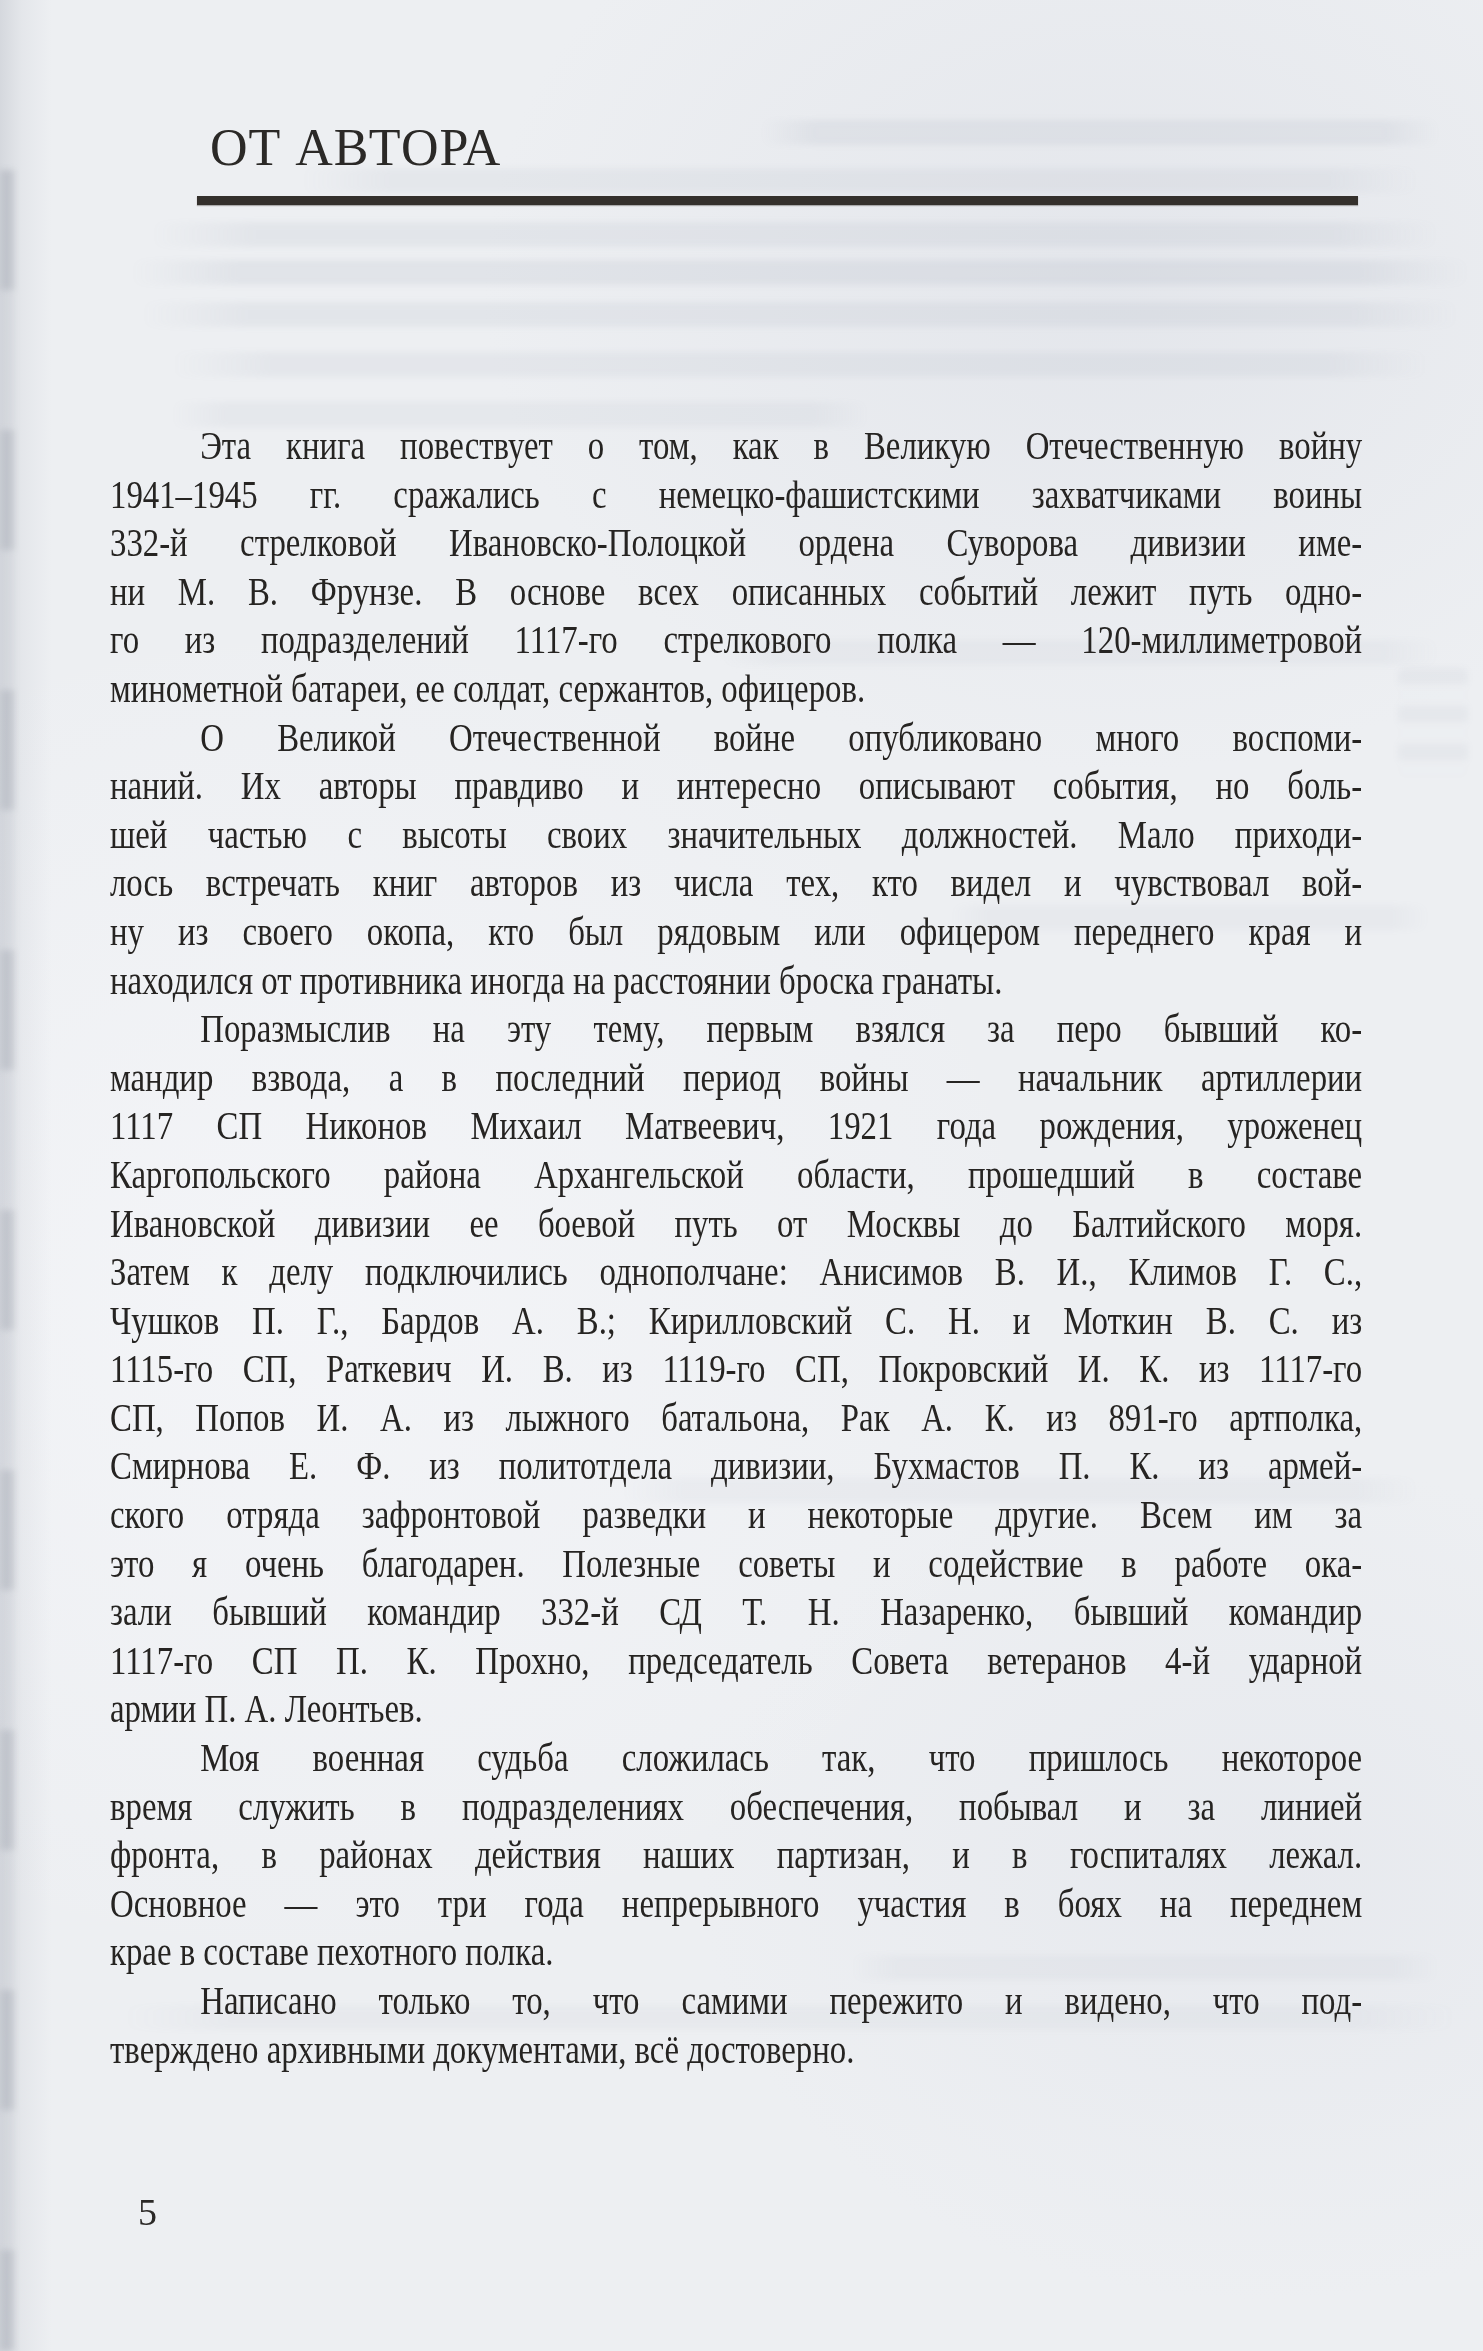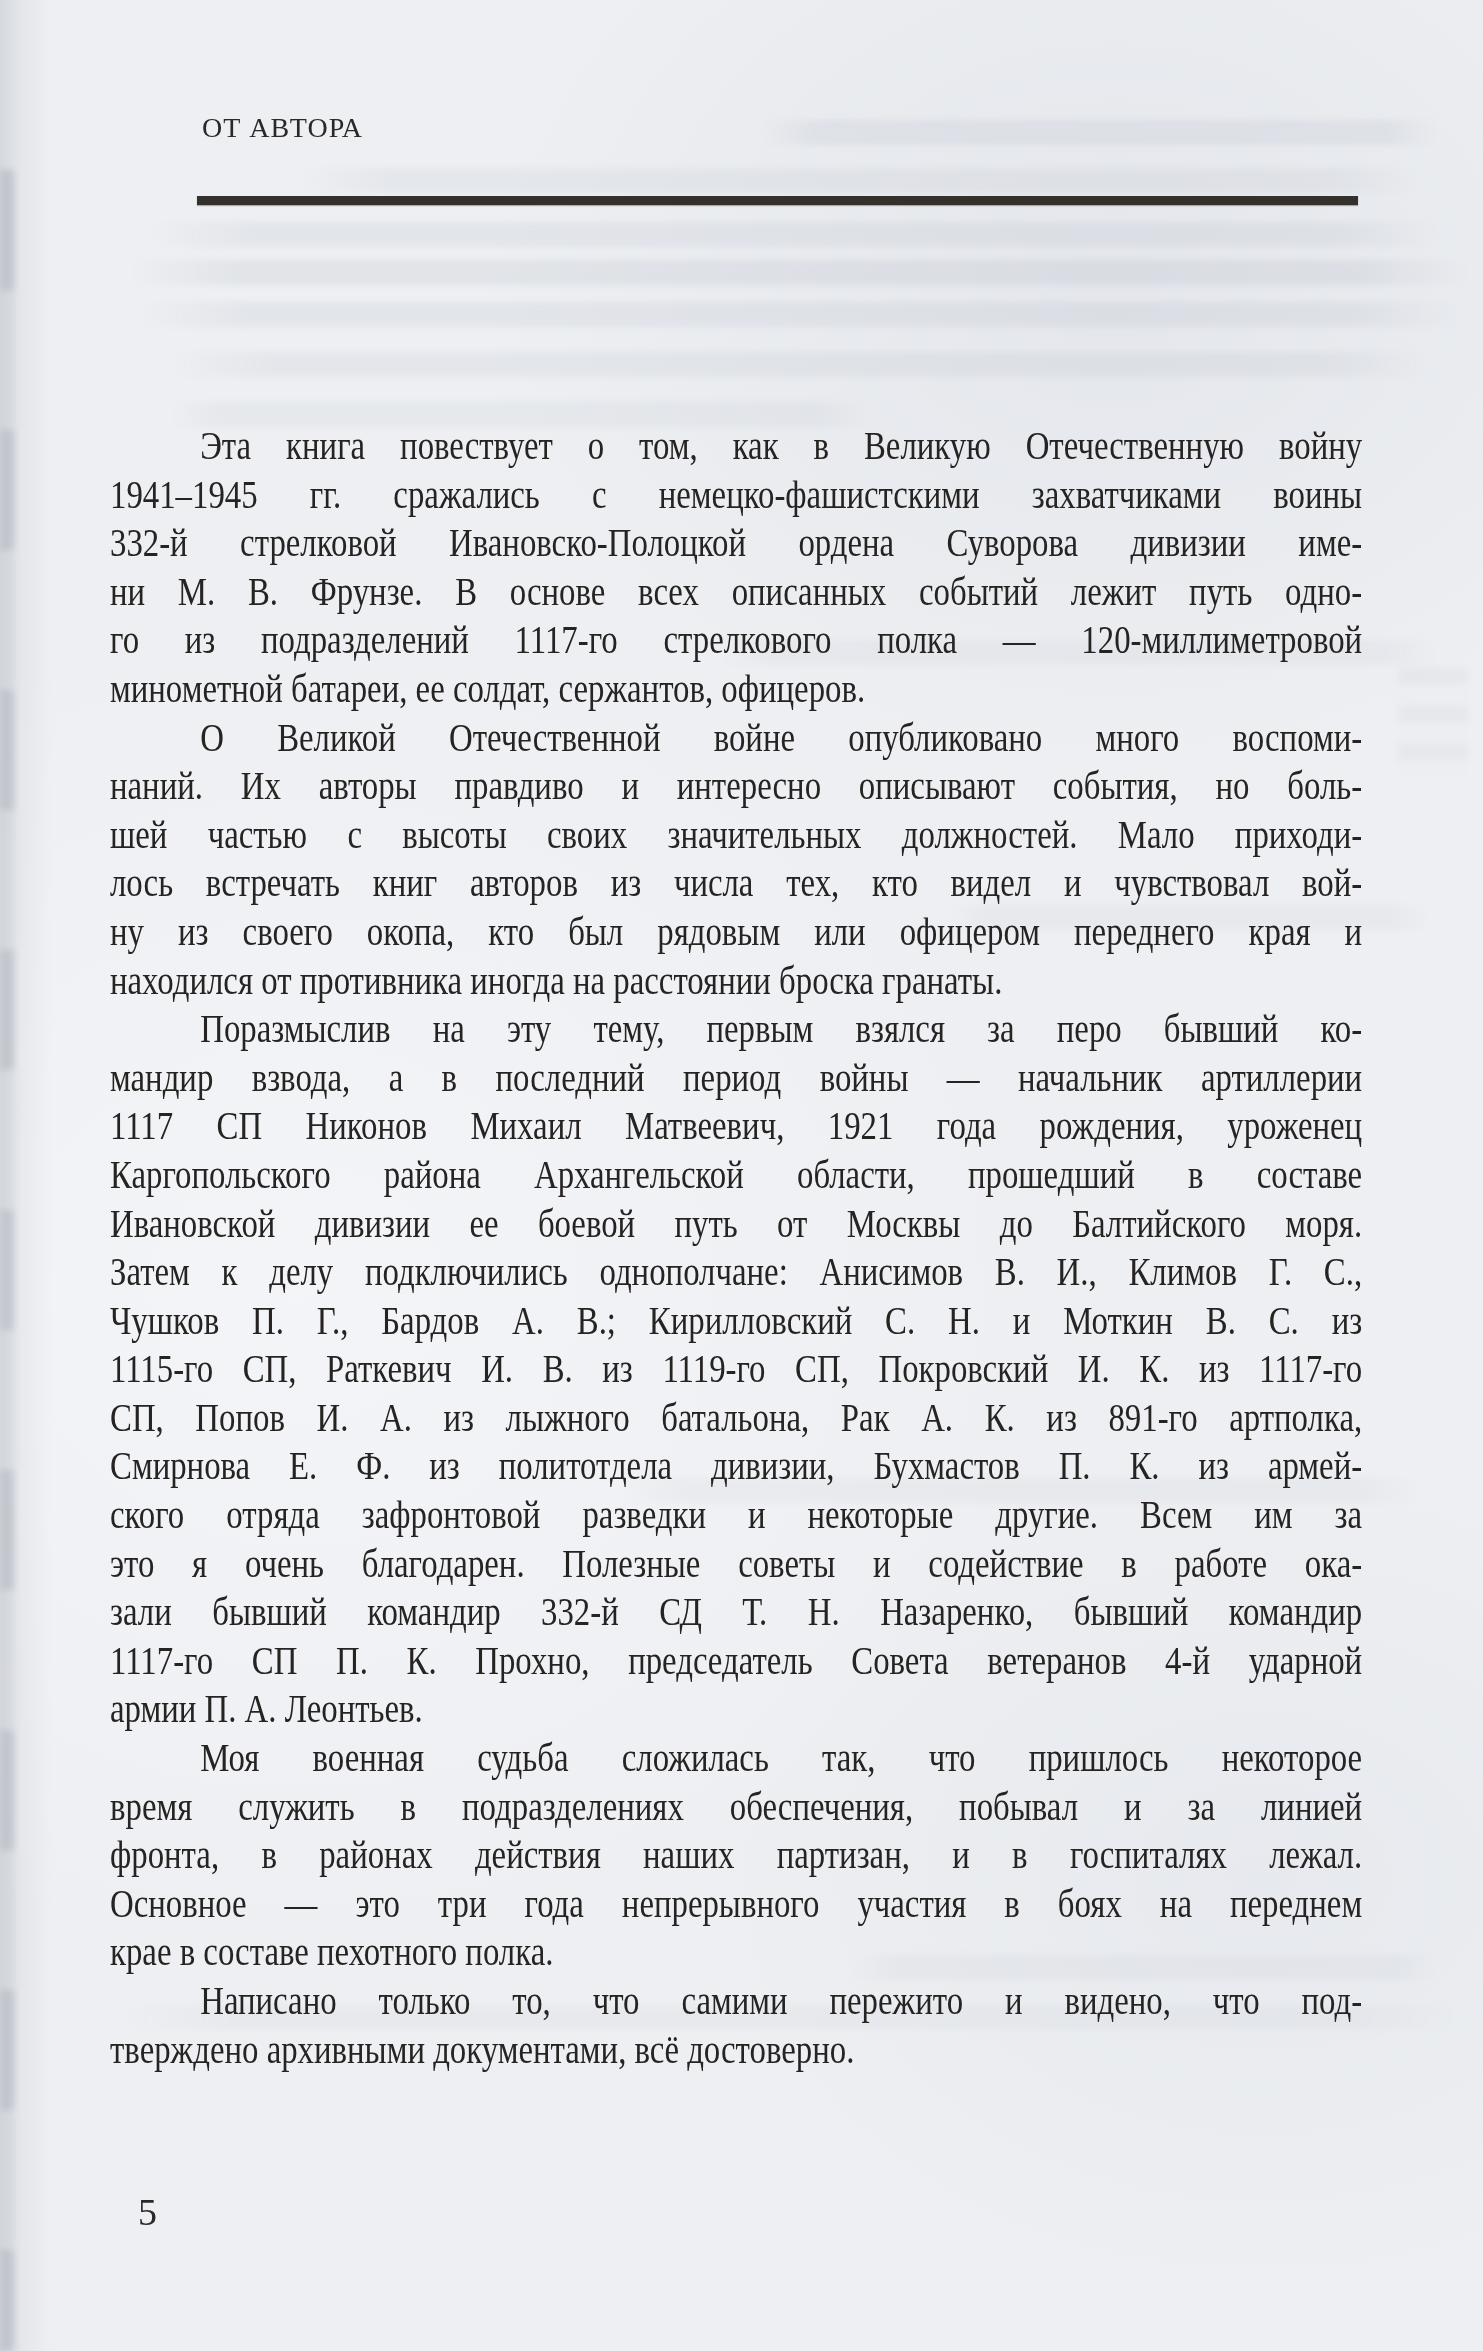--- a/index.html
+++ b/index.html
@@ -48,22 +48,22 @@
   .g8  { top: 640px;  left: 720px;  width: 720px;  opacity: .11; }
   .g9  { top: 905px;  left: 950px;  width: 480px;  opacity: .10; }
   .g10 { top: 1478px; left: 620px;  width: 800px;  opacity: .10; }
   .g11 { top: 1955px; left: 850px;  width: 590px;  opacity: .11; }
   .g12 { top: 2005px; left: 120px;  width: 1340px; opacity: .09; }
   .g13 { top: 668px;  left: 1398px; width: 70px; height: 110px; opacity: .14; border-radius: 6px;
          background: repeating-linear-gradient(180deg, rgba(128,138,158,0.5) 0 16px, rgba(128,138,158,0.05) 16px 38px); }
 
   .title {
     position: absolute; left: 202px; top: 114px;
-    margin: 0;
-    font-size: 28px; font-weight: normal;
+    margin: 8px;
+    font-size: 52px; font-weight: normal;
     letter-spacing: 1px;
     line-height: 1;
     color: #2b2927;
   }
   .rule {
     position: absolute; left: 197px; top: 196px;
     width: 1161px; height: 9px;
     background: #34302c;
     box-shadow: 0 1px 1px rgba(52,48,44,0.35);
   }

